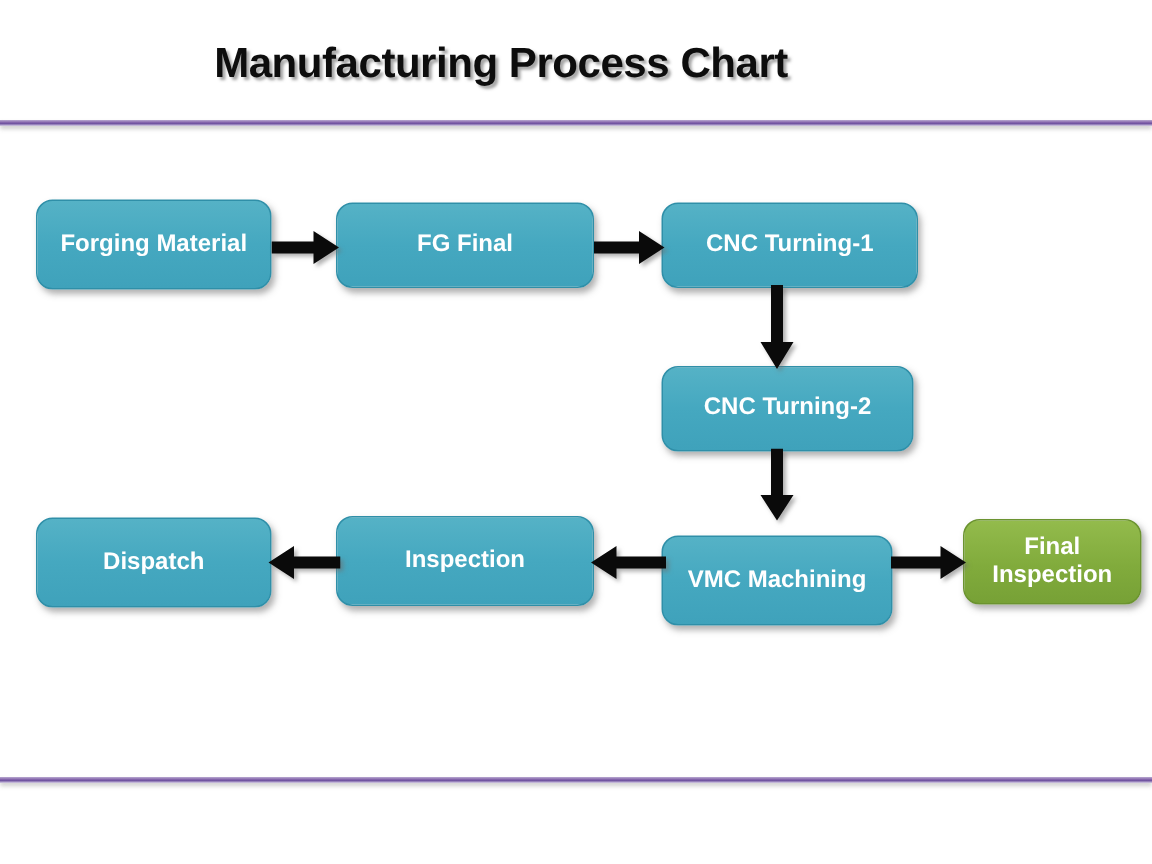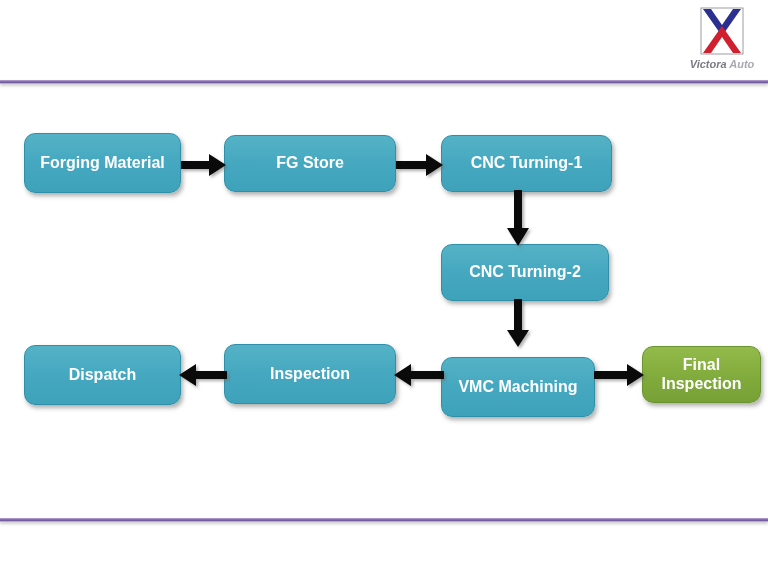--- a/index.html
+++ b/index.html
@@ -119,41 +119,33 @@
   #arrow-cnc2-to-vmc       { left: 503px; top: 299px; width: 30px;  height: 49px; }
   #arrow-vmc-to-packaging  { left: 393px; top: 360px; width: 51px;  height: 30px; }
   #arrow-packaging-to-disp { left: 178px; top: 360px; width: 49px;  height: 30px; }
   #arrow-vmc-to-final      { left: 594px; top: 360px; width: 51px;  height: 30px; }
 </style>
 </head>
 <body style="background: rgb(255, 255, 255);">
 
 <div id="slide-header">
 
-
-  <div id="brand-logo">
-    <svg id="logo-mark" viewBox="0 0 50 52">
-      <rect x="4" y="2" width="42" height="46" fill="none" stroke="#9a9aa6" stroke-width="1"></rect>
-      <polygon points="6,3 25,30 44,3 36,3 25,19 14,3" fill="#2b2f8f"></polygon>
-      <polygon points="6,47 25,20 44,47 36,47 25,31 14,47" fill="#d02030"></polygon>
-    </svg>
-    <div id="logo-wordmark"><span class="brand-v">Victora</span>
-      <span class="brand-a">Auto</span></div>
-  </div>
+  <div id="page-title" style="color: rgb(13, 13, 13);">Manufacturing Process Chart</div>
+
 </div>
 
 <div class="rule" id="rule-top"></div>
 <div class="rule" id="rule-bottom"></div>
 
 <div class="node teal" id="node-forging" style="border-color: rgb(47, 143, 168); color: rgb(255, 255, 255);">
   <span>Forging Material</span>
 </div>
 
 <div class="node teal" id="node-fg-store" style="border-color: rgb(47, 143, 168); color: rgb(255, 255, 255);">
-  <span>FG Store</span>
+  <span>FG Final</span>
 </div>
 
 <div class="node teal" id="node-cnc-1" style="border-color: rgb(47, 143, 168); color: rgb(255, 255, 255);">
   <span>CNC Turning-1</span>
 </div>
 
 <div class="node teal" id="node-cnc-2" style="border-color: rgb(47, 143, 168); color: rgb(255, 255, 255);">
   <span>CNC Turning-2</span>
 </div>
 

